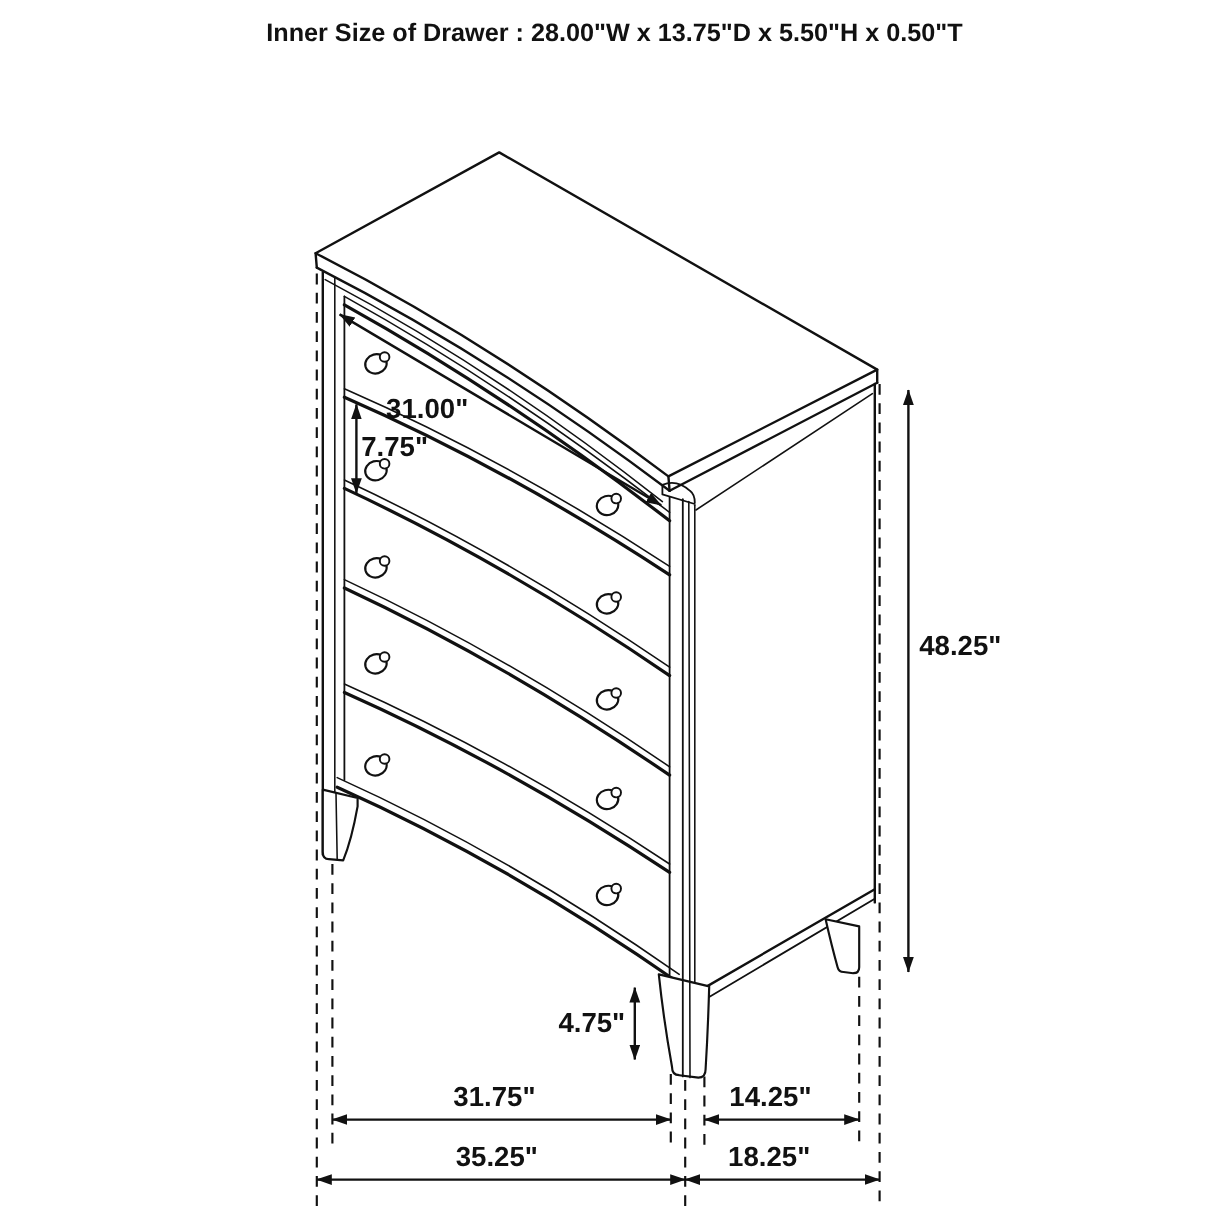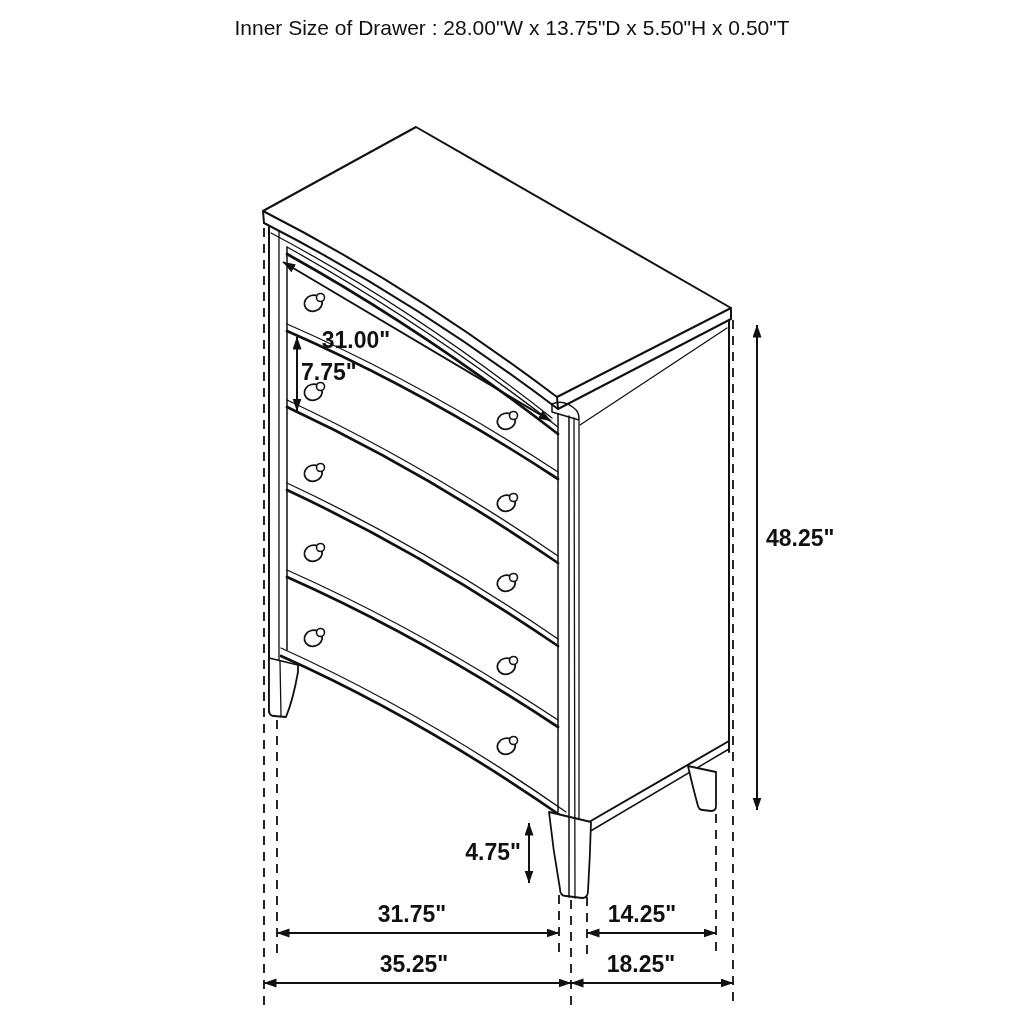--- a/index.html
+++ b/index.html
@@ -1,18 +1,18 @@
 <!DOCTYPE html>
 <html><head>
 <meta charset="utf-8">
 <style>
   html,body{margin:0;padding:0;background:#ffffff;width:1024px;height:1024px;overflow:hidden;}
   .canvas{position:relative;width:1024px;height:1024px;background:#fff;font-family:"Liberation Sans",sans-serif;}
   .title{position:absolute;top:16px;left:0;width:1024px;text-align:center;
-         font-size:21px;font-weight:normal;color:#111;letter-spacing:0px;}
+         font-size:21px;font-weight:bold;color:#111;letter-spacing:0px;}
   svg{position:absolute;left:0;top:0;}
   svg text{font-family:"Liberation Sans",sans-serif;font-weight:bold;font-size:23px;fill:#111;}
   .ln{stroke:#111;fill:none;stroke-linecap:round;stroke-linejoin:round;}
   .w1{stroke-width:1.3;} .w14{stroke-width:1.5;} .w2{stroke-width:2;} .w27{stroke-width:2.7;}
   .dash{stroke:#111;stroke-width:1.8;fill:none;stroke-dasharray:9 7;}
   .dim{stroke:#111;stroke-width:2;fill:none;}
   .leg{fill:#fff;stroke:#111;stroke-width:1.8;stroke-linejoin:round;}
   .face{fill:#fff;stroke:#111;stroke-width:2;stroke-linejoin:round;}
 </style>
 </head>

